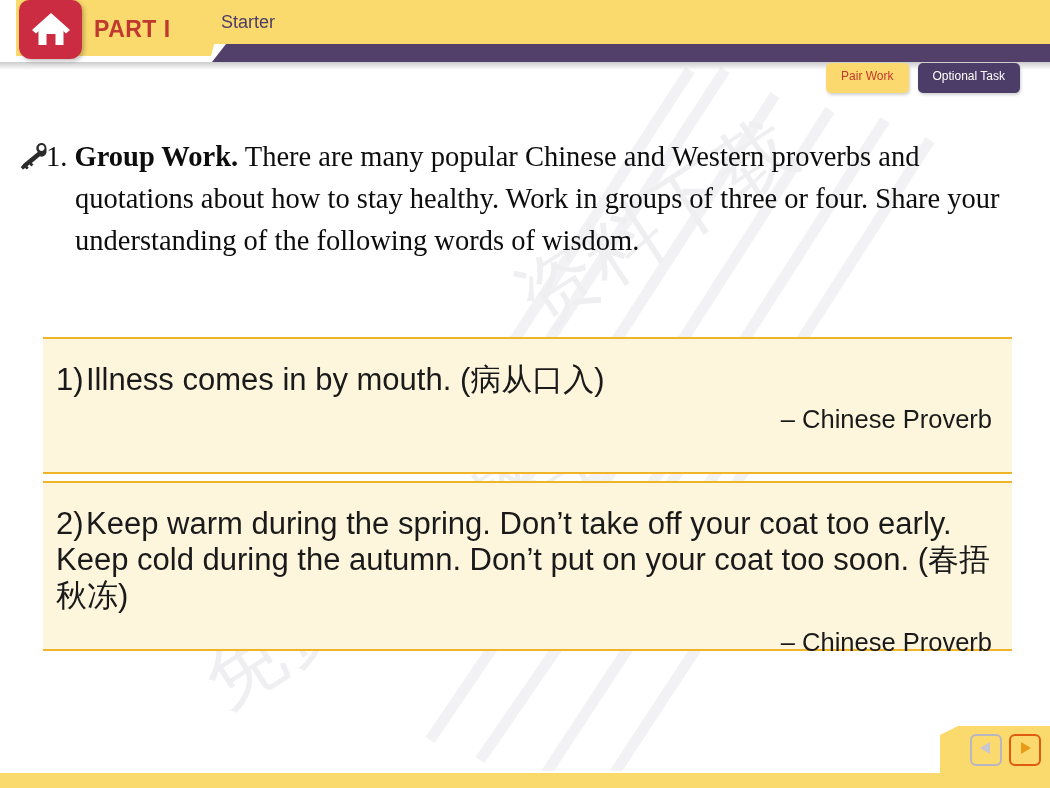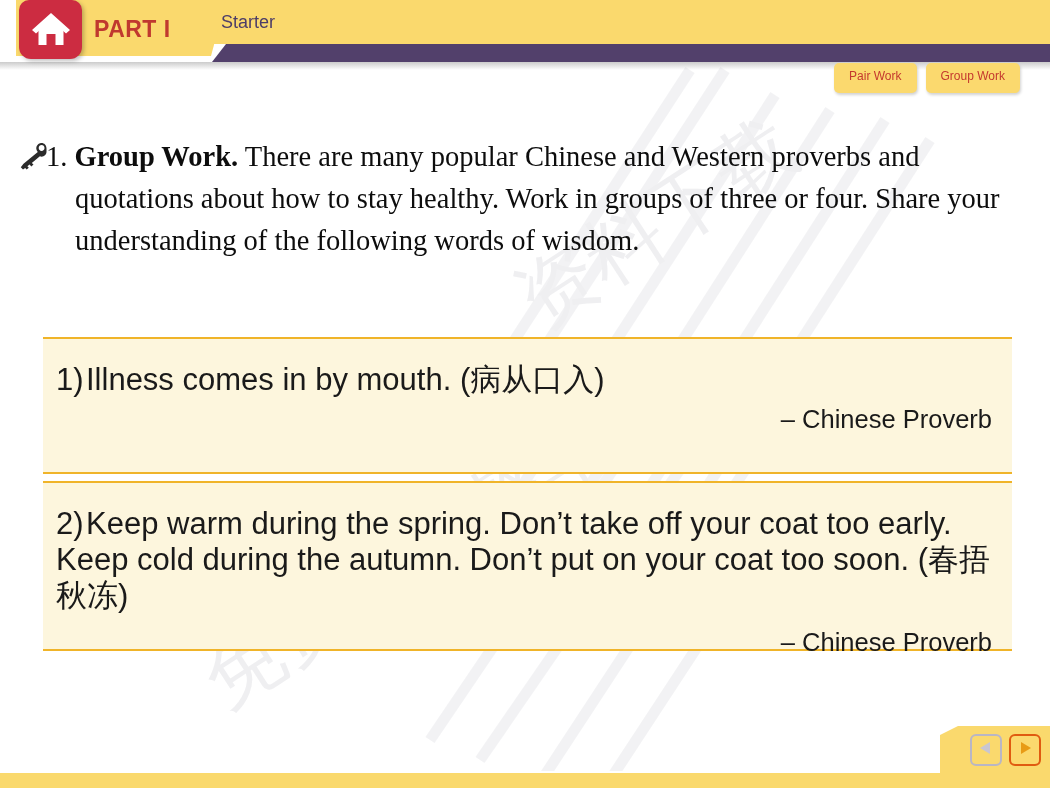--- a/index.html
+++ b/index.html
@@ -265,21 +265,21 @@
     </span>
   </div>
 
   <div id="part-label">PART I</div>
   <div id="section-title">Starter</div>
 </div>
 <div id="header-shadow"></div>
 
 <div id="tabs">
   <div class="tab inactive">Pair Work</div>
-  <div class="tab inactive">Group Work</div>
+  <div class="tab active">Optional Task</div>
 </div>
 
 <div id="instruction">
   <span id="key-icon">
     <svg width="28" height="30" viewBox="0 0 28 30" fill="#2b2b2b">
       <path d="M26.5 6.5 C26.5 2.8 23.4 0.4 20.2 1.3 C17.6 2.0 15.9 4.6 16.4 7.3 C16.6 8.4 17.1 9.3 17.8 10.0
                L3.5 21.7 L0.8 25.3 L3.0 27.6 L5.2 26.0 L6.6 27.5 L8.8 25.8 L7.4 24.3 L9.6 22.6 L11.3 24.4 L13.5 22.6 L11.8 20.9
                L19.9 14.3 C22.9 15.6 26.5 13.3 26.5 9.8 Z
                M21.6 8.9 C20.0 8.9 18.7 7.6 18.7 6.0 C18.7 4.4 20.0 3.1 21.6 3.1 C23.2 3.1 24.5 4.4 24.5 6.0 C24.5 7.6 23.2 8.9 21.6 8.9 Z"></path>
     </svg>

